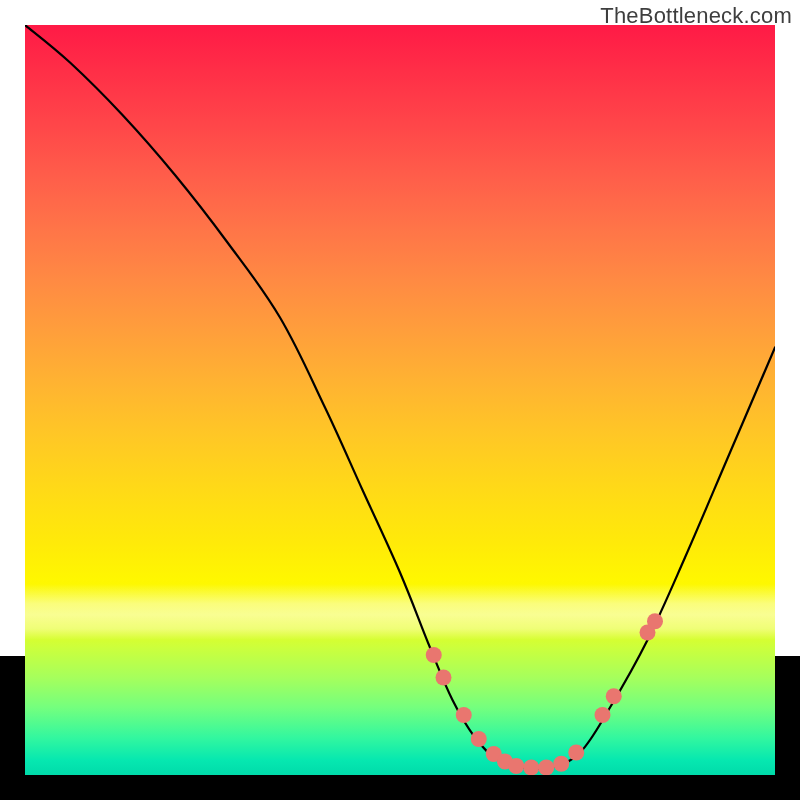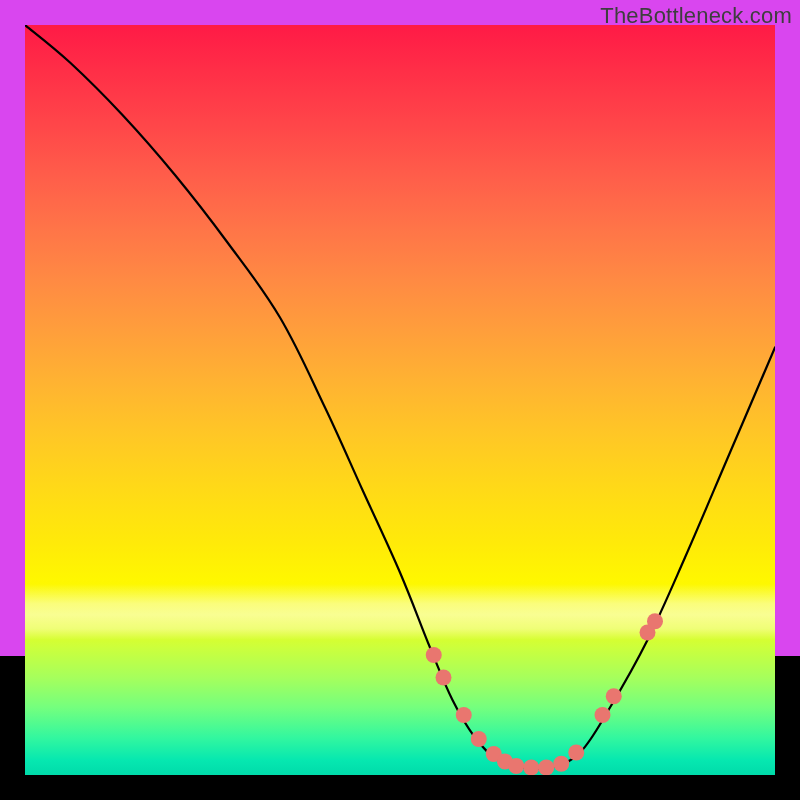--- a/index.html
+++ b/index.html
@@ -10,21 +10,21 @@
     overflow: hidden;
     background: #000;
     font-family: Arial, Helvetica, sans-serif;
   }
   .frame {
     position: absolute;
     left: 0;
     top: 0;
     width: 800px;
     height: 656px;
-    background: #d946ef;
+    background: #ffffff;
   }
   .plot-area {
     position: absolute;
     left: 25px;
     top: 25px;
     width: 750px;
     height: 750px;
     overflow: hidden;
   }
   .gradient-bg {

